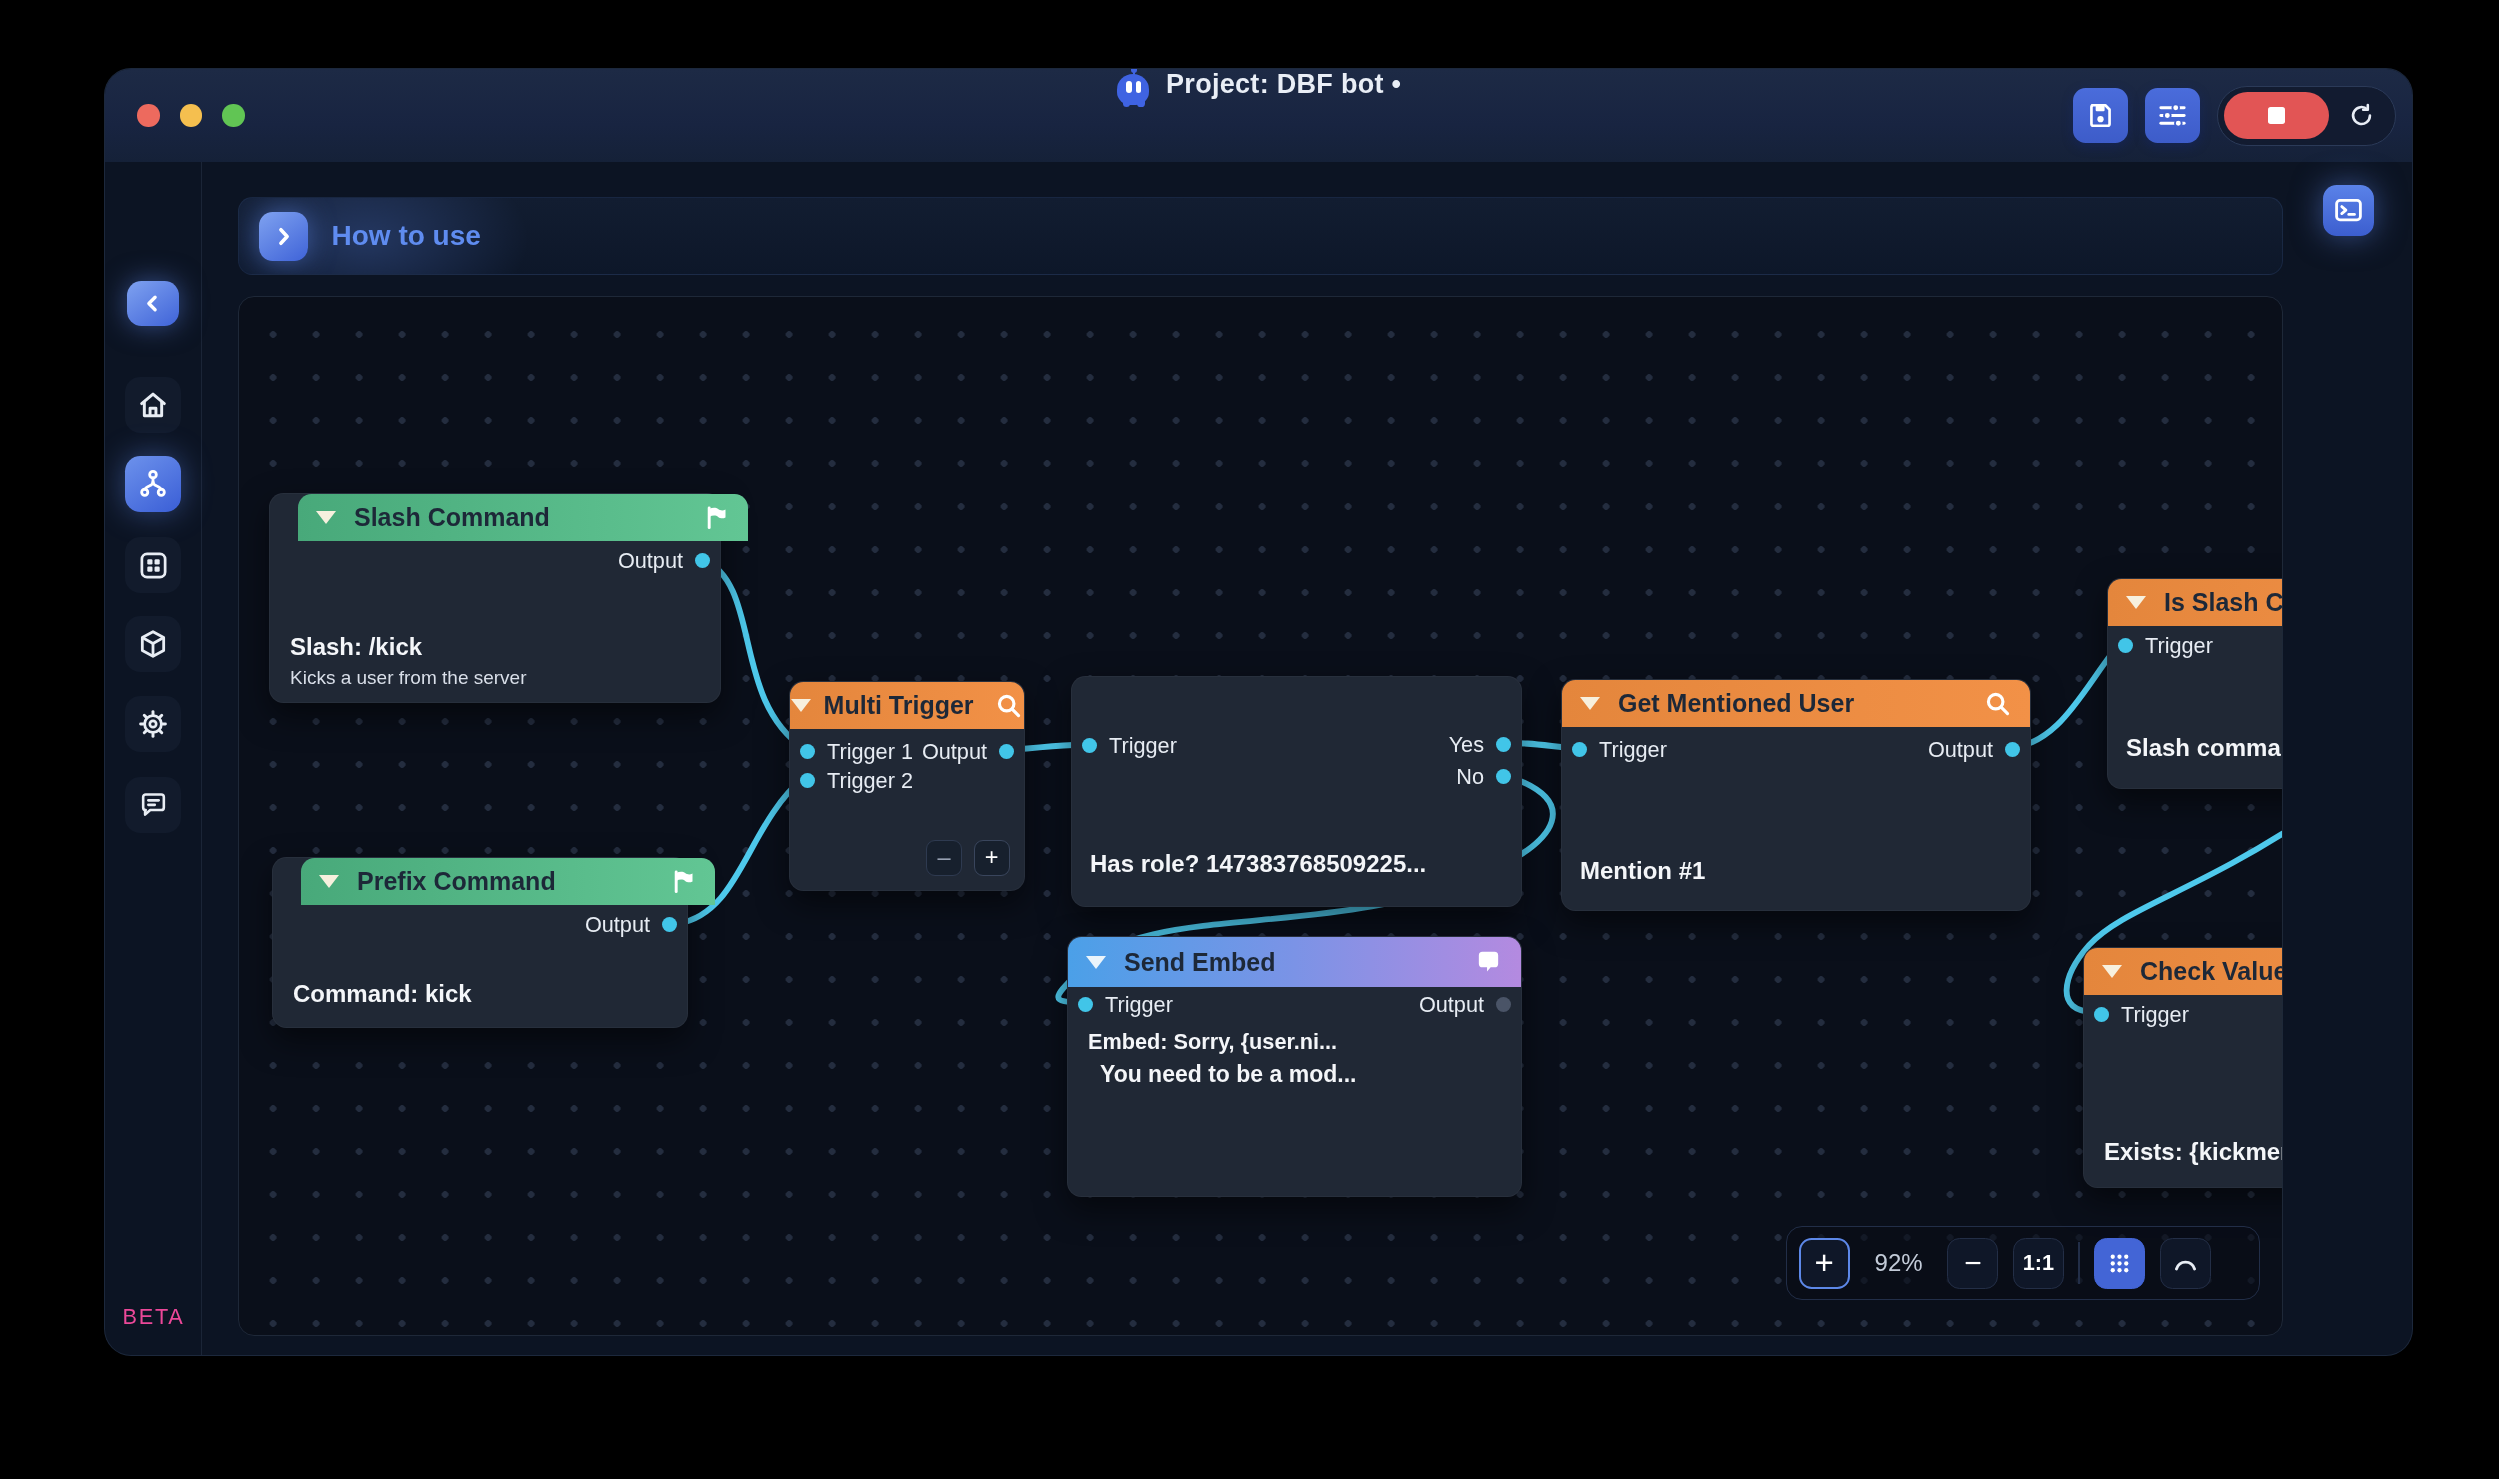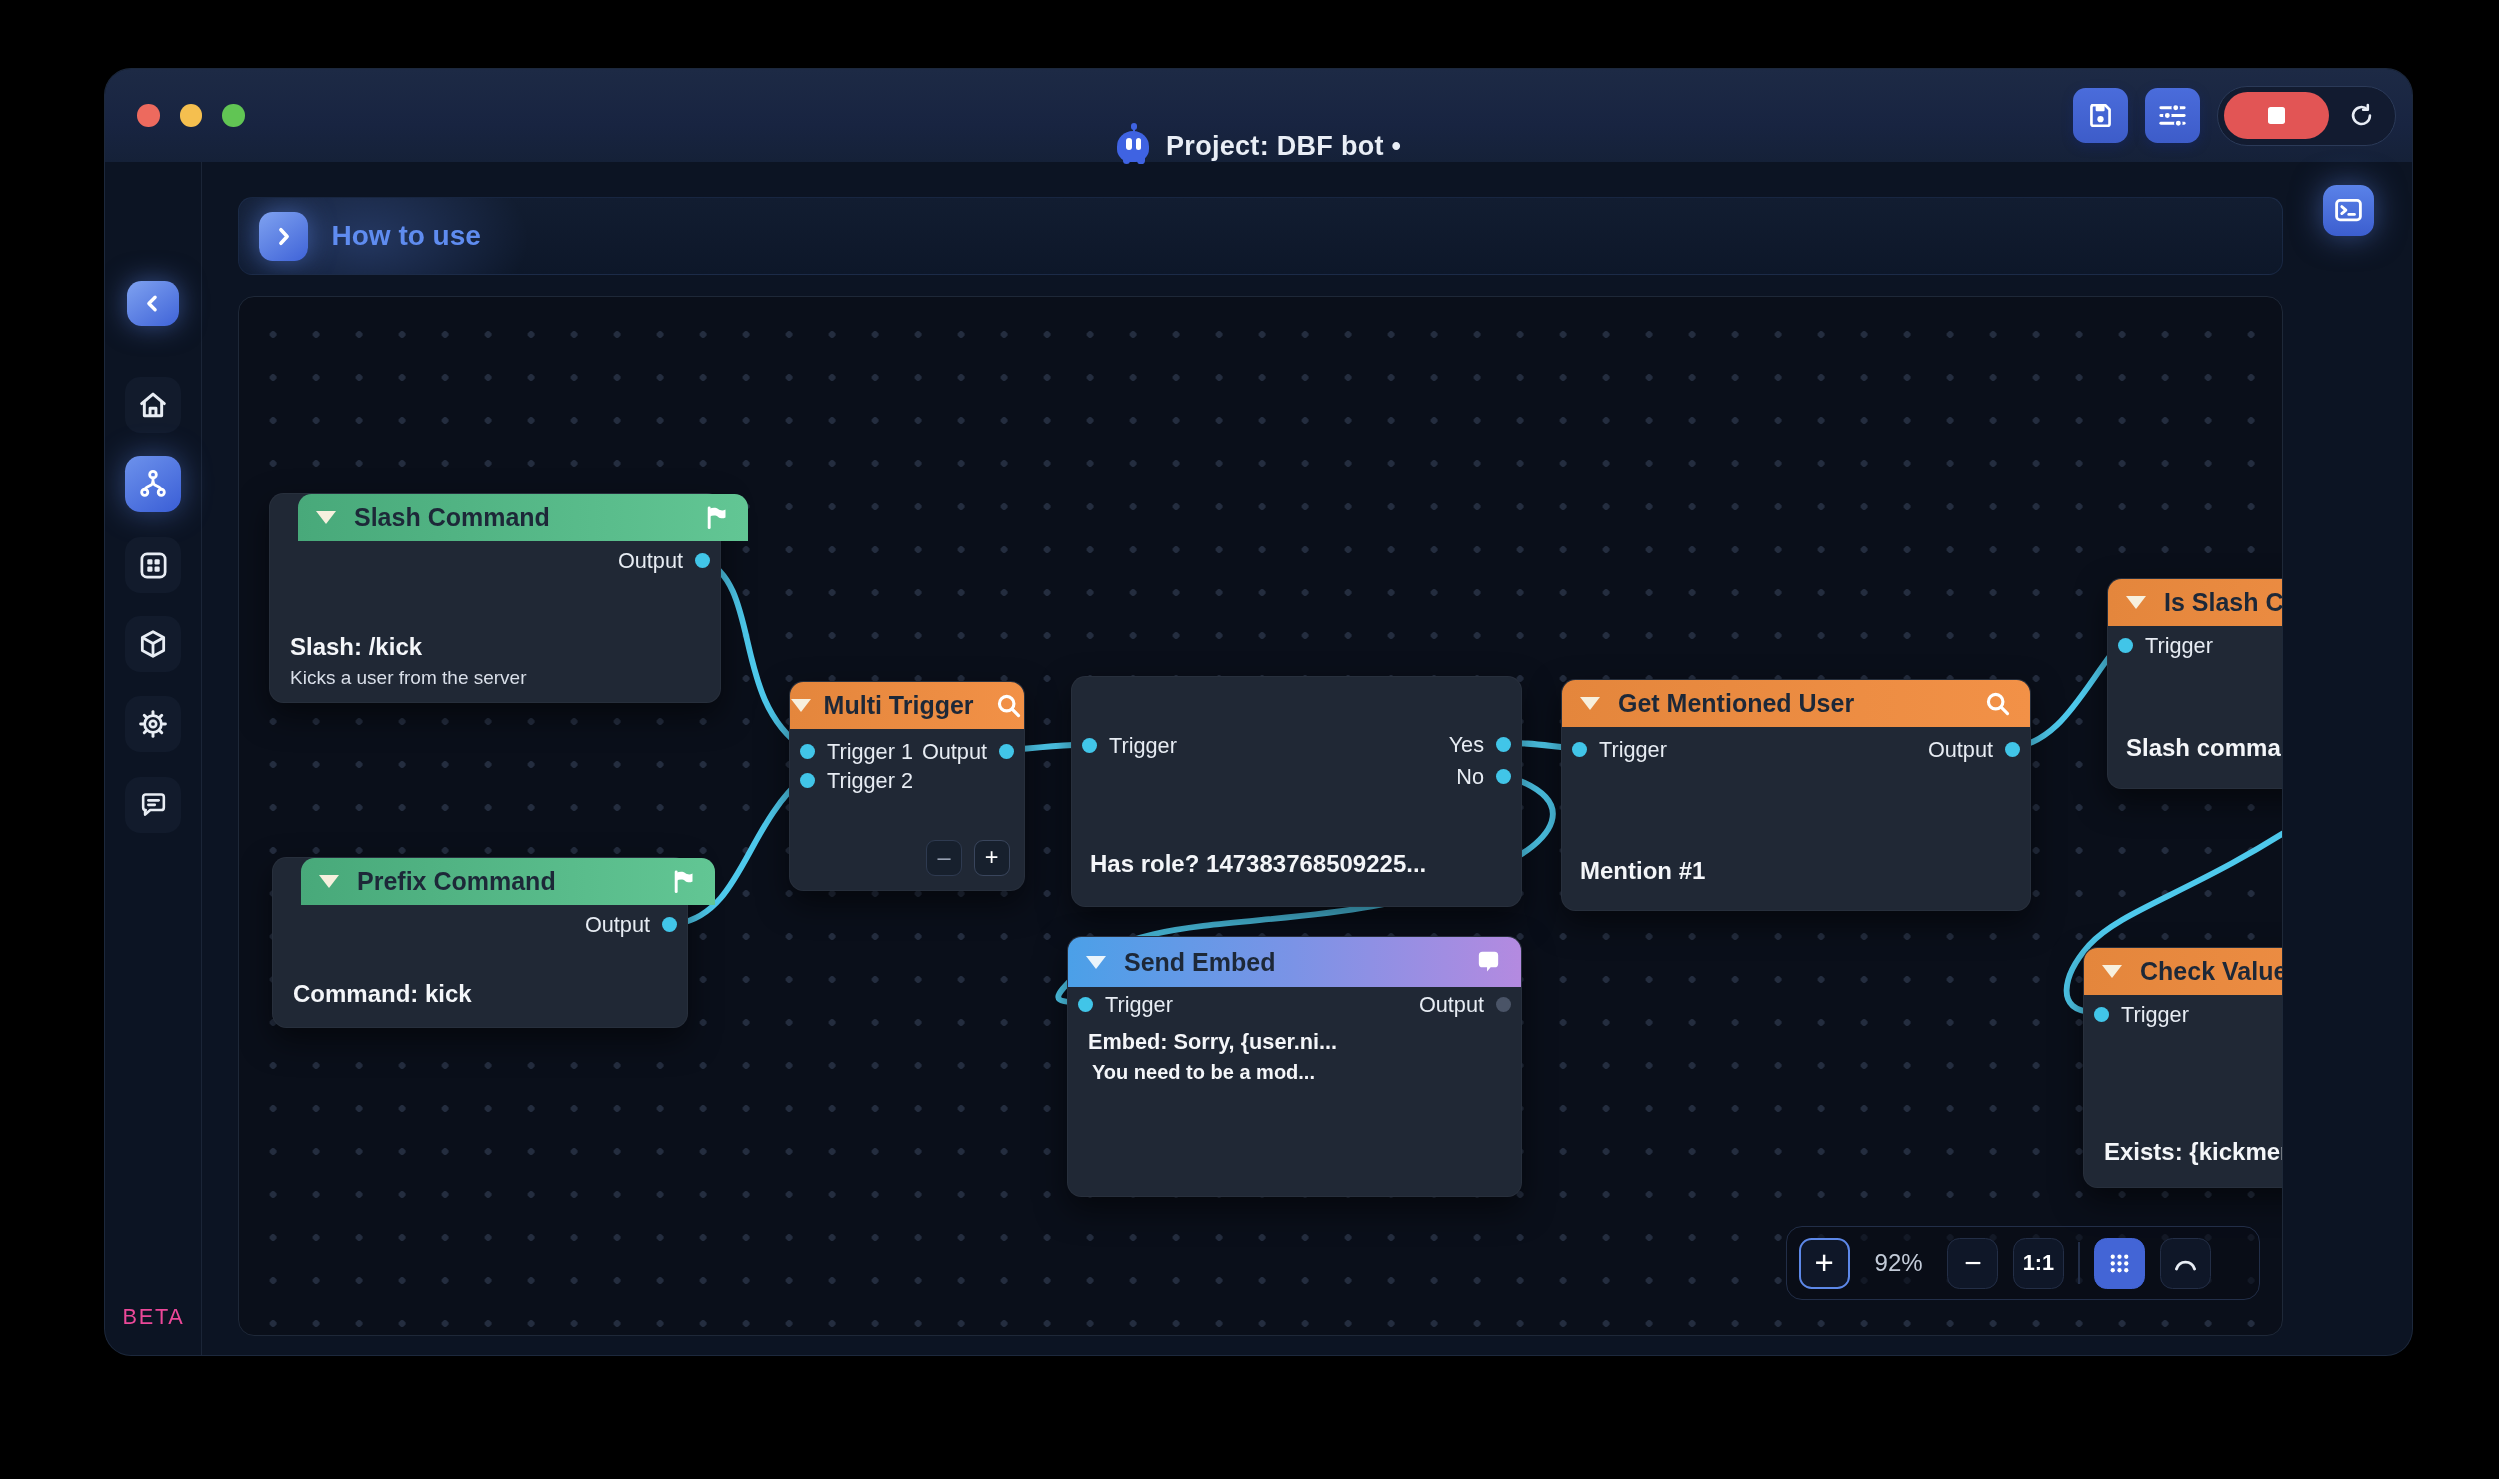--- a/index.html
+++ b/index.html
@@ -7,21 +7,21 @@
 
   .window { position:absolute; left:104px; top:68px; width:2309px; height:1288px;
     background:#0c1423; border-radius:27px; overflow:hidden;
     border:0.9px solid rgba(130,160,215,.14); box-shadow:0 36px 81px rgba(0,0,0,.85); }
 
   
   .titlebar { position:absolute; left:0; top:0; width:100%; height:93px;
     background:linear-gradient(180deg,#1d2a45 0%,#182441 60%,#152138 100%); }
   .lights { position:absolute; left:32px; top:0; height:93px; display:flex; align-items:center; gap:20px; }
   .light { width:22.6px; height:22.6px; border-radius:50%; }
-  .titlegroup { position:absolute; left:0; top:0; width:100%; height:93px; display:flex; align-items:flex-end; justify-content:center; gap:14.4px; }
+  .titlegroup { position:absolute; left:0; top:0; width:100%; height:93px; display:flex; align-items:flex-start; justify-content:center; gap:14.4px; }
   .bot-icon { position:relative; width:36px; height:36px; }
   .bot-head { position:absolute; left:1.8px; top:5.4px; width:32px; height:31px; background:#3f63e2; border-radius:50% 50% 42% 42%; }
   .bot-ant { position:absolute; left:17px; top:0px; width:2.7px; height:7.2px; background:#3f63e2; border-radius:1.8px; }
   .bot-dot { position:absolute; left:15.3px; top:-2.7px; width:6.3px; height:6.3px; background:#3f63e2; border-radius:50%; }
   .bot-eye { position:absolute; top:11.7px; width:5.4px; height:12.6px; background:#fff; border-radius:3.6px; }
   .bot-eye.l { left:10.8px; } .bot-eye.r { left:20px; }
   .bot-foot { position:absolute; top:31px; width:7.2px; height:7.2px; background:#3f63e2; border-radius:0 0 3.6px 3.6px; }
   .bot-foot.l { left:7.2px; } .bot-foot.r { left:21.7px; }
   .apptitle { font-size:27px; font-weight:600; color:#e9eef6; letter-spacing:0.3px; }
   .tb-actions { position:absolute; right:16px; top:0; height:93px; display:flex; align-items:center; gap:17px; }
@@ -381,21 +381,21 @@
       </div>
       <div class="port in" style="top:52px">
         <span class="pdot"></span>
         <span>Trigger</span>
       </div>
       <div class="port out" style="top:52px">
         <span>Output</span>
         <span class="pdot dim"></span>
       </div>
       <div class="ntext-big" style="left:20px; top:92px; font-size:21.7px">Embed: Sorry, {user.ni...</div>
-      <div class="ntext-big" style="left:24px; top:124px; font-size:20px">You need to be a mod...</div>
+      <div class="ntext-big" style="left:32px; top:124px; font-size:23px">You need to be a mod...</div>
     </div>
 
     <div class="node" style="left:1844px; top:650px; width:388px; height:241px; border-radius:14.4px 0 0 14.4px">
       <div class="nhead orange" style="border-radius:13.5px 0 0 0">
         <div class="tri"></div>
         <div class="ntitle">Check Value Exi</div>
       </div>
       <div class="port in" style="top:51px">
         <span class="pdot"></span>
         <span>Trigger</span>

